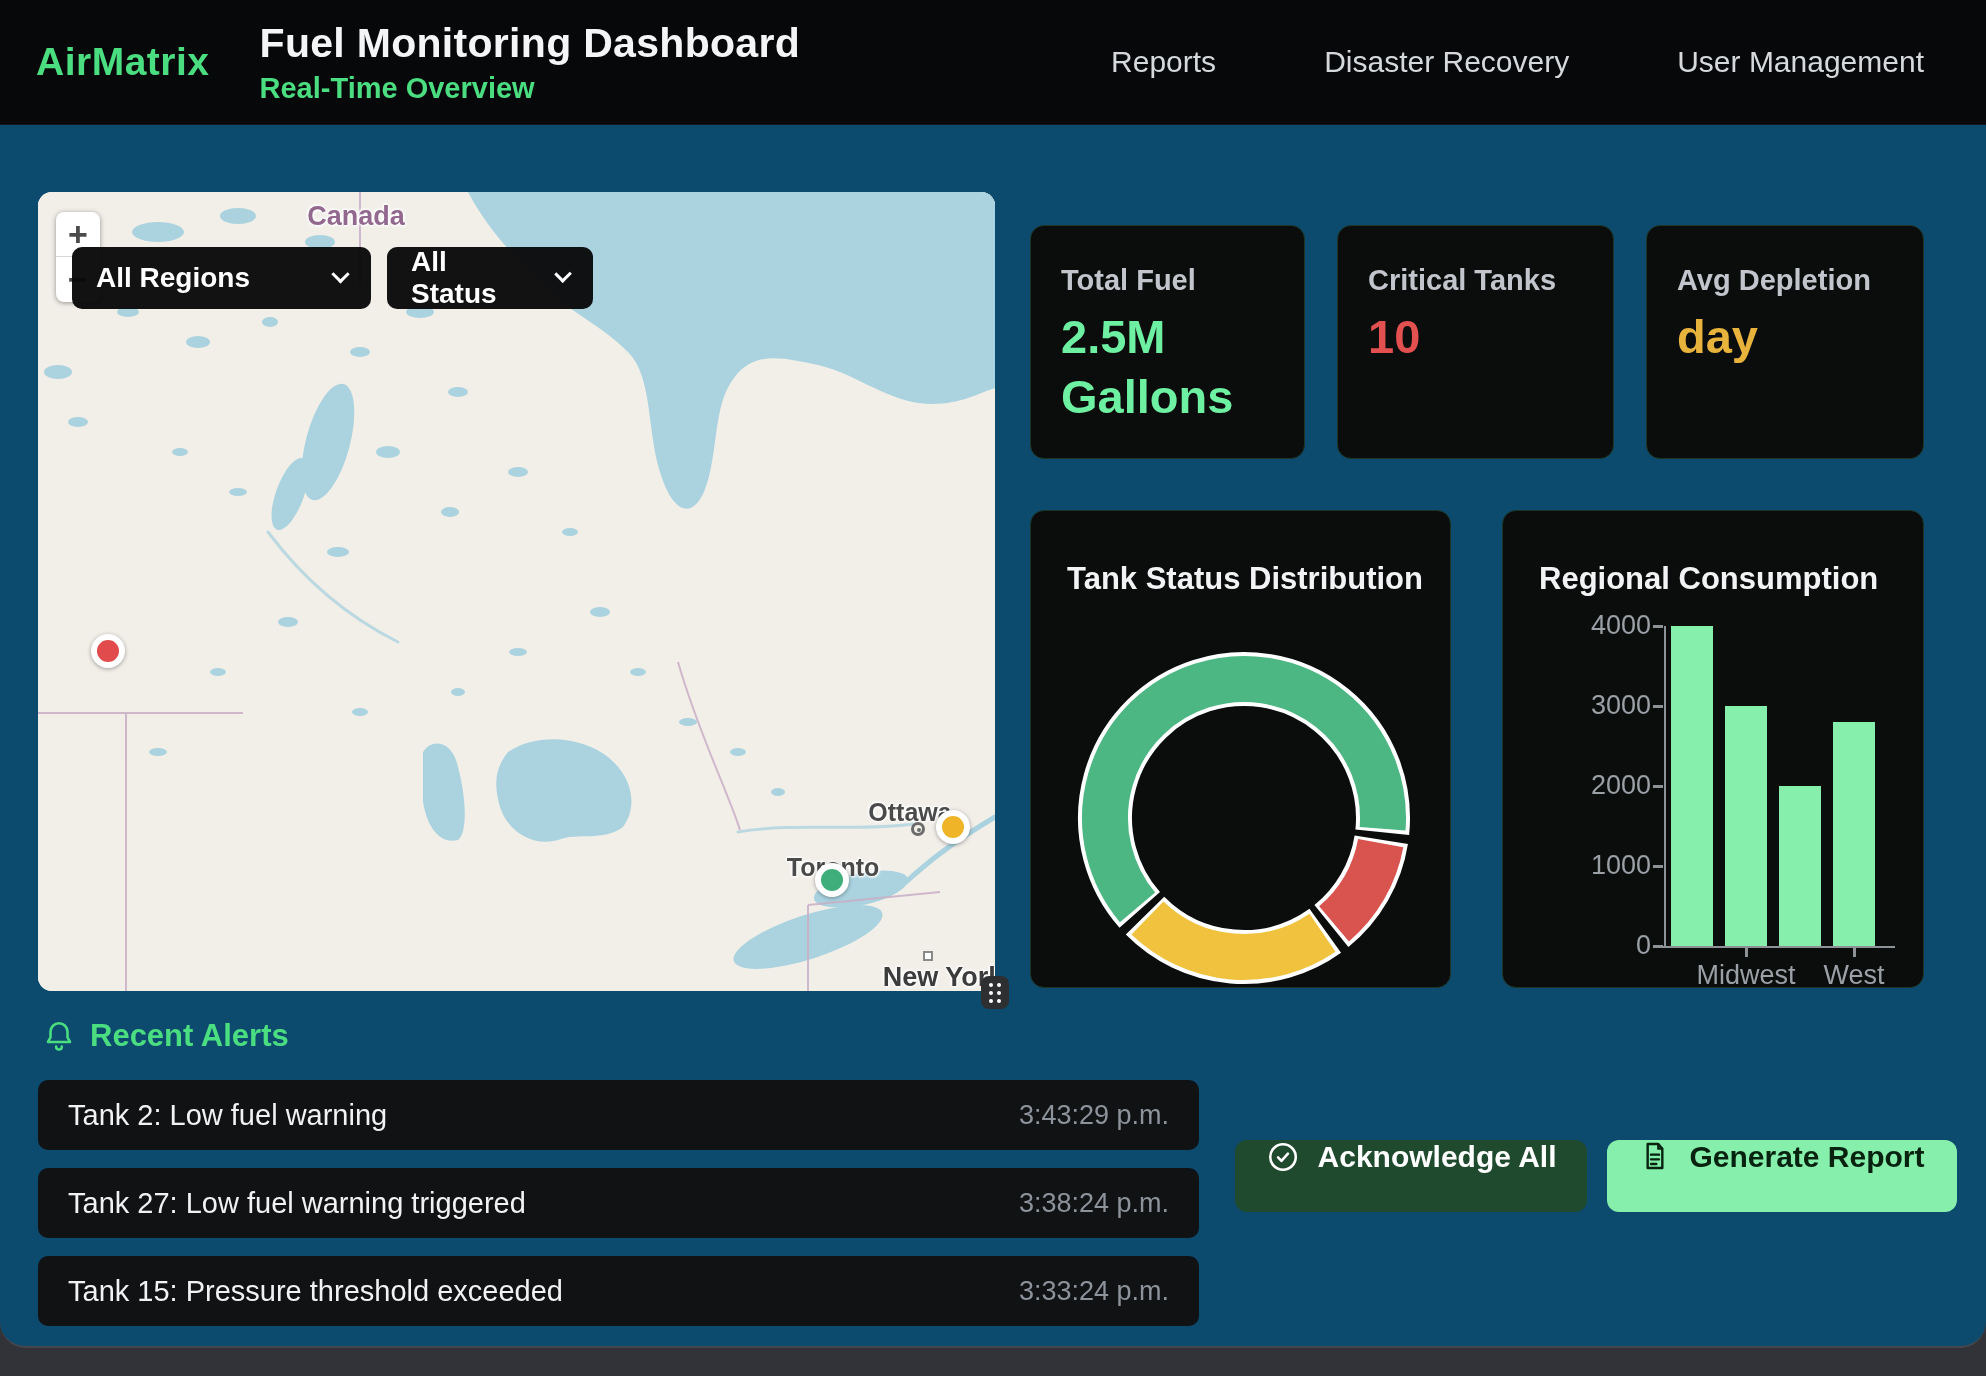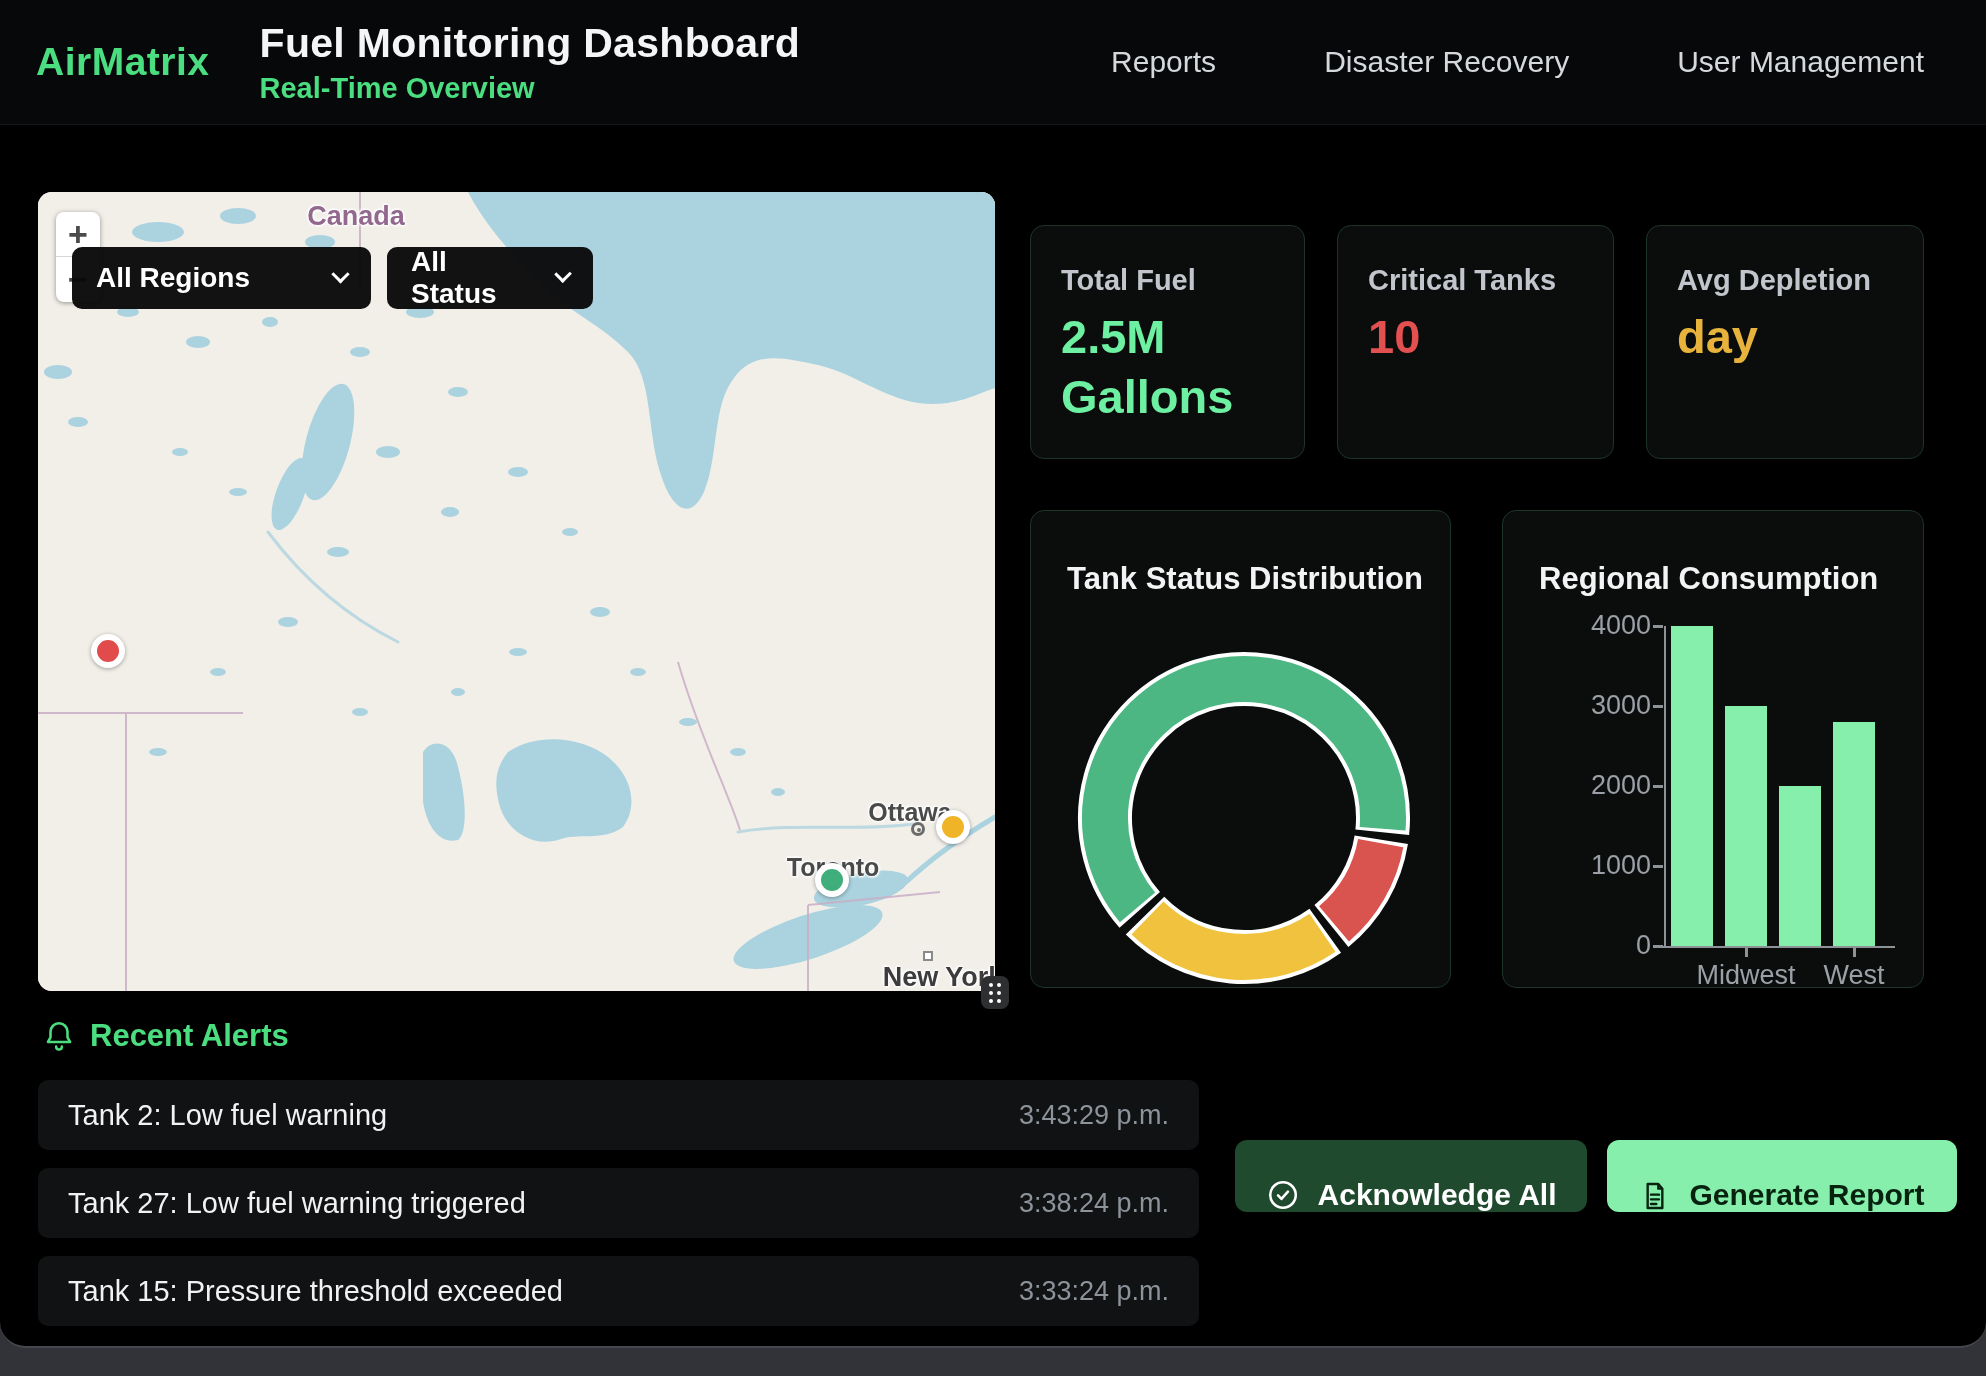--- a/index.html
+++ b/index.html
@@ -1,18 +1,18 @@
 <!DOCTYPE html>
 <html style="--accent-green: #4ade80;"><head>
 <meta charset="utf-8">
 <style>
   * { margin:0; padding:0; box-sizing:border-box; }
   html,body { width:1986px; height:1376px; background:#323338; font-family:"Liberation Sans", sans-serif; }
   .page { position:absolute; left:0; top:0; width:1986px; height:1348px;
-          background:#000000; border-radius:0 0 26px 26px; border-bottom:2px solid #46474c; overflow:hidden; }
+          background:#0c4a6e; border-radius:0 0 26px 26px; border-bottom:2px solid #46474c; overflow:hidden; }
 
   
   .header { position:absolute; left:0; top:0; width:100%; height:125px; background:#07080a;
             border-bottom:1px solid #17181b; display:flex; align-items:center; padding:0 36px; }
   .brand { font-size:39px; font-weight:bold; color:var(--accent-green); letter-spacing:.5px; }
   .titles { margin-left:50px; }
   .title { font-size:41px; font-weight:bold; color:#f4f5f6; letter-spacing:.3px; }
   .subtitle { font-size:29px; color:var(--accent-green); margin-top:5px; font-weight:600; }
   .nav { margin-left:auto; display:flex; gap:108px; margin-right:26px; }
   .nav-item { font-size:30px; color:#d6d9dc; cursor:pointer; white-space:nowrap; }
@@ -67,21 +67,21 @@
   .alerts-title-row { position:absolute; left:42px; top:1018px; display:flex; align-items:center; gap:14px; }
   .alerts-title { font-size:31px; font-weight:bold; color:var(--accent-green); }
   .alert-row { position:absolute; left:38px; width:1161px; height:70px; background:#101214;
                border-radius:10px; display:flex; align-items:center; justify-content:space-between;
                padding:0 30px; cursor:pointer; }
   .alert-text { font-size:29px; color:#f1f2f4; }
   .alert-time { font-size:27px; color:#8d939b; }
 
   
   .btn { position:absolute; top:1140px; height:72px; border:none; border-radius:12px;
-         display:flex; align-items:flex-end; justify-content:center; gap:18px;
+         display:flex; align-items:flex-start; justify-content:center; gap:18px;
          font-family:"Liberation Sans", sans-serif; font-size:30px; font-weight:bold; cursor:pointer; }
   .btn-ack { left:1235px; width:352px; color:#fff; }
   .btn-gen { left:1607px; width:350px; color:#07230f; }
 </style>
 </head>
 <body>
 
 <div class="page">
 
   <div class="header">

